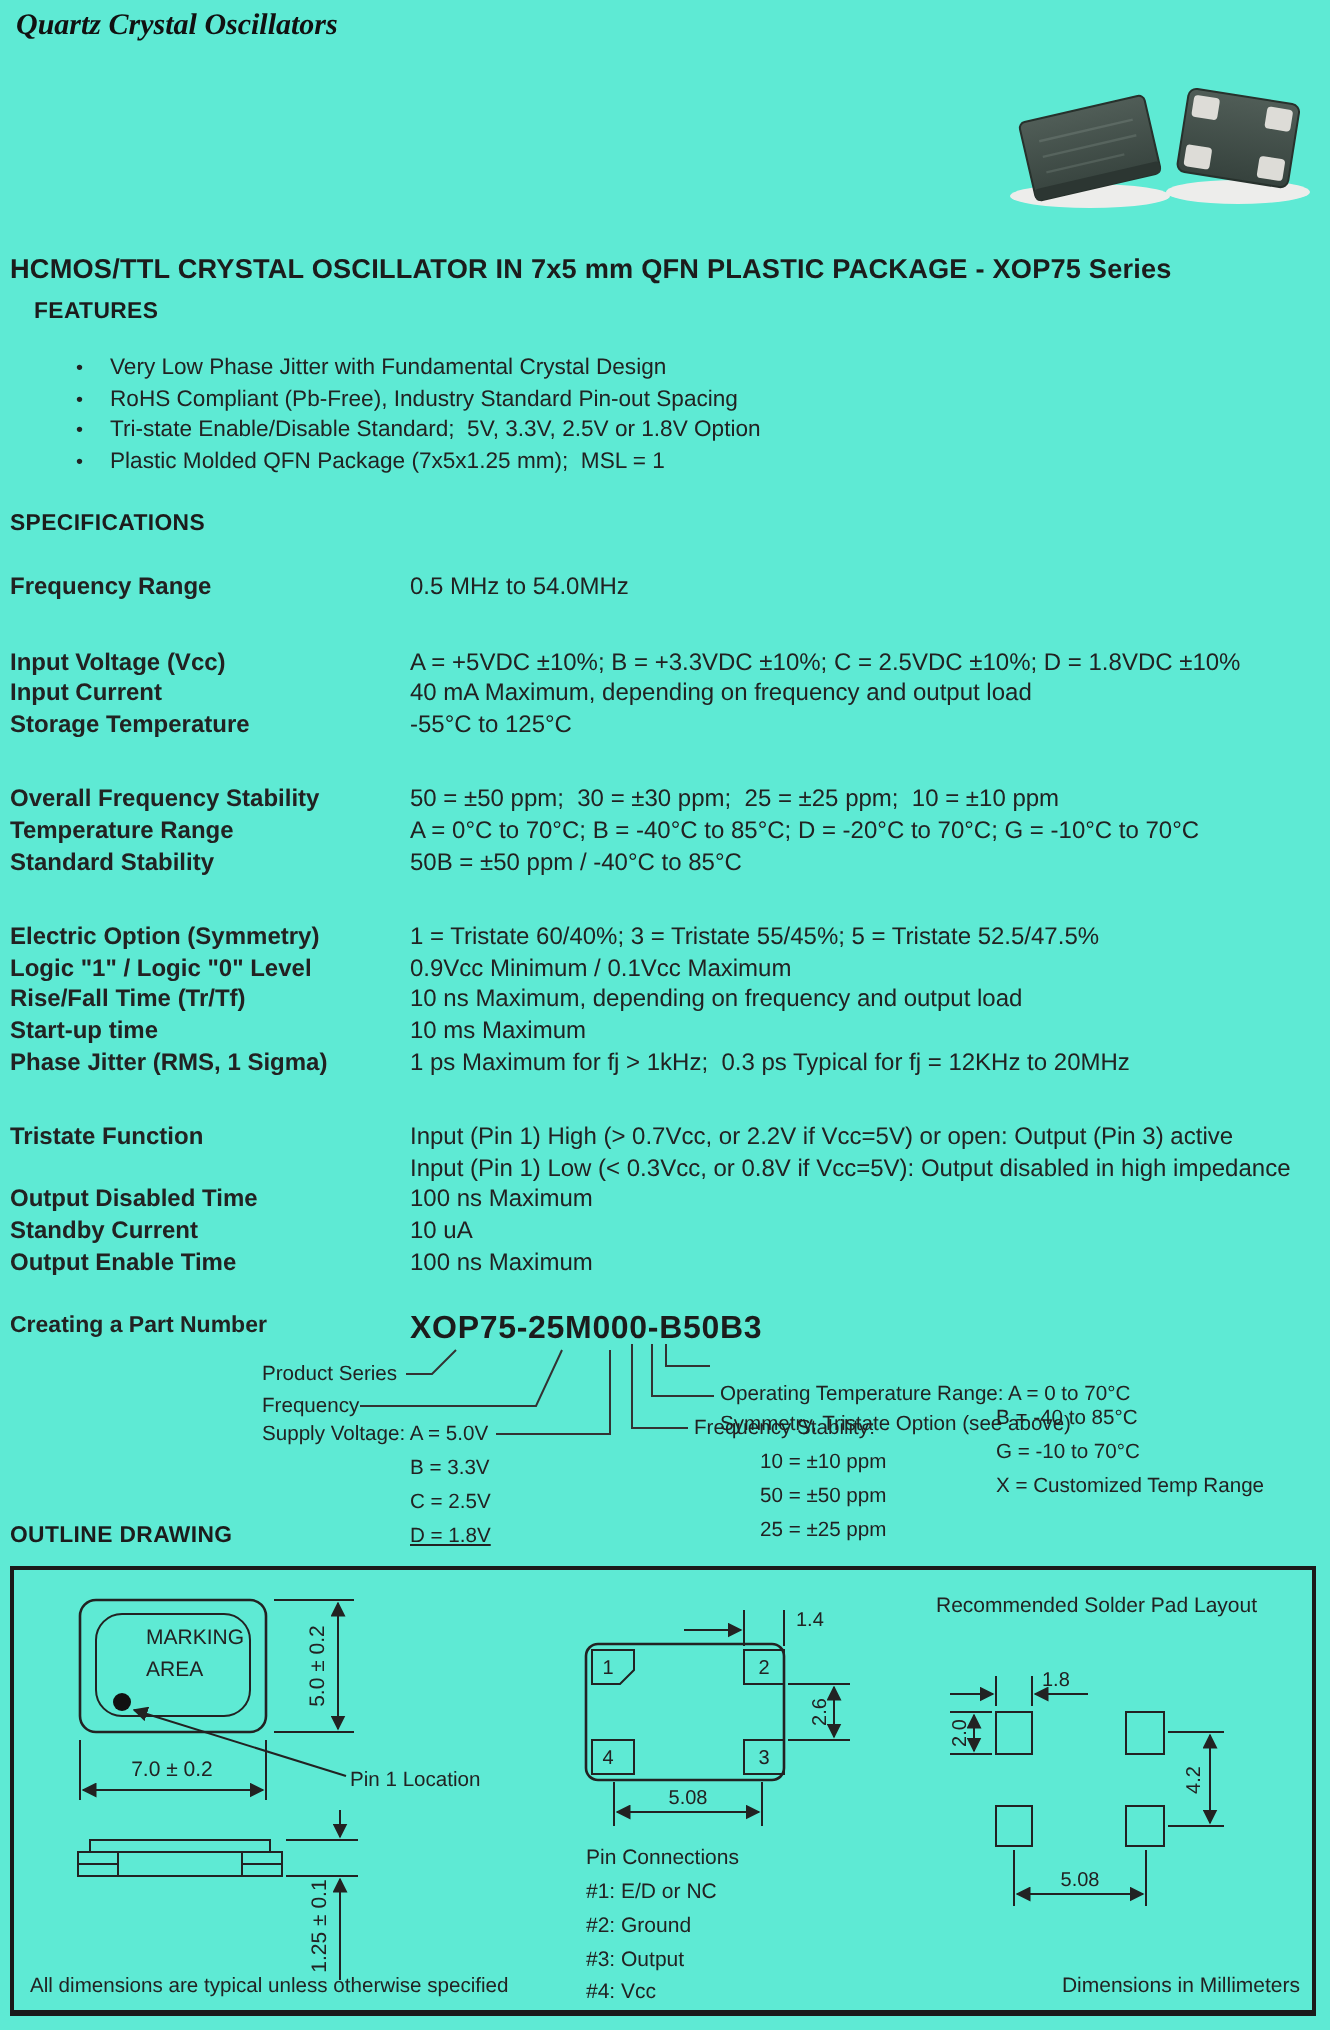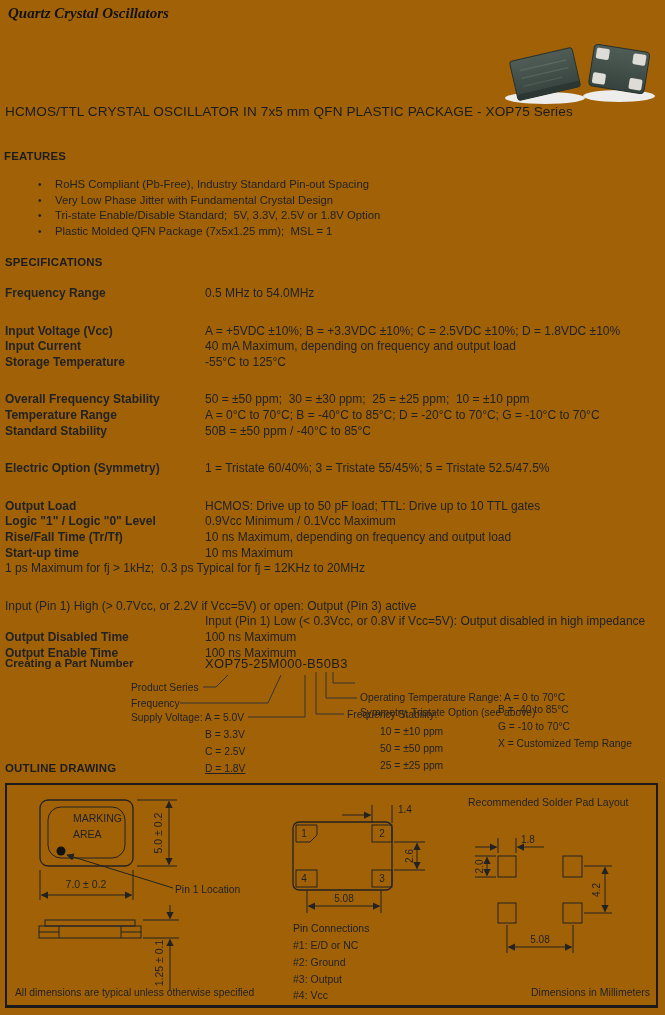--- a/index.html
+++ b/index.html
@@ -1,33 +1,33 @@
 <!DOCTYPE html>
 <html><head>
 <meta charset="utf-8">
 <style>
   html,body{margin:0;padding:0;background:#ffffff;}
-  #page{position:relative;width:665px;height:1015px;background:#a16207;overflow:hidden;
+  #page{position:relative;width:665px;height:1015px;background:#5eead4;overflow:hidden;
         font-family:"Liberation Sans",sans-serif;color:#222;}
   .abs{position:absolute;}
   .brand{left:8px;top:5px;font-family:"Liberation Serif",serif;font-style:italic;font-weight:bold;
          font-size:15px;color:#111;}
-  .doc-title{left:5px;top:104px;font-weight:normal;font-size:13.6px;letter-spacing:0.1px;color:#1c1c1c;white-space:nowrap;}
+  .doc-title{left:5px;top:127px;font-weight:bold;font-size:13.6px;letter-spacing:0.1px;color:#1c1c1c;white-space:nowrap;}
   .sec-h{font-weight:bold;font-size:11.4px;color:#1c1c1c;letter-spacing:0.2px;}
   .features-list{left:38px;top:177px;font-size:11.3px;line-height:15.6px;color:#222;}
   .feat-item{white-space:pre;}
   .bullet{display:inline-block;width:17px;font-size:10px;vertical-align:top;}
   .specs{left:5px;top:286px;width:658px;font-size:12px;line-height:15.6px;}
   .spec-row{display:flex;}
   .spec-row.gap{margin-top:22px;}
   .spec-label{width:200px;flex:0 0 200px;font-weight:bold;white-space:pre;}
   .spec-value{white-space:pre;}
   .pn-section{left:0;top:650px;width:527px;height:135px;}
   .pn-h{left:5px;top:7px;font-weight:bold;font-size:11.5px;white-space:nowrap;}
-  .pn-code{left:205px;top:6px;font-weight:normal;font-size:13px;letter-spacing:0.35px;white-space:nowrap;color:#1c1c1c;}
+  .pn-code{left:205px;top:6px;font-weight:bold;font-size:16px;letter-spacing:0.35px;white-space:nowrap;color:#1c1c1c;}
   .pn-label{position:absolute;font-size:10.3px;color:#222;white-space:nowrap;}
   .outline-h{left:5px;top:762px;}
   .outline-box{left:5px;top:783px;width:649px;height:220px;border:2px solid #1a1a1a;border-bottom-width:3px;}
   svg text{font-family:"Liberation Sans",sans-serif;fill:#222;}
 </style>
 </head>
 <body>
 
 <div id="page">
 
@@ -55,24 +55,24 @@
         <rect x="91" y="13" width="13" height="11" rx="2" fill="#dddcd7"></rect>
         <rect x="128" y="13" width="13" height="11" rx="2" fill="#dddcd7"></rect>
         <rect x="91" y="38" width="13" height="11" rx="2" fill="#dddcd7"></rect>
         <rect x="128" y="38" width="13" height="11" rx="2" fill="#dddcd7"></rect>
       </g>
     </svg>
   </div>
 
   <div class="abs doc-title">HCMOS/TTL CRYSTAL OSCILLATOR IN 7x5 mm QFN PLASTIC PACKAGE - XOP75 Series</div>
 
-  <div class="abs sec-h" style="left:4px;top:150px;">FEATURES</div>
+  <div class="abs sec-h" style="left:17px;top:150px;">FEATURES</div>
   <div class="abs features-list">
+    <div class="feat-item"><span class="bullet">•</span><span>Very Low Phase Jitter with Fundamental Crystal Design</span></div>
     <div class="feat-item"><span class="bullet">•</span><span>RoHS Compliant (Pb-Free), Industry Standard Pin-out Spacing</span></div>
-    <div class="feat-item"><span class="bullet">•</span><span>Very Low Phase Jitter with Fundamental Crystal Design</span></div>
     <div class="feat-item"><span class="bullet">•</span><span>Tri-state Enable/Disable Standard;  5V, 3.3V, 2.5V or 1.8V Option</span></div>
     <div class="feat-item"><span class="bullet">•</span><span>Plastic Molded QFN Package (7x5x1.25 mm);  MSL = 1</span></div>
   </div>
 
   <div class="abs sec-h" style="left:5px;top:256px;">SPECIFICATIONS</div>
   <div class="abs specs">
     <div class="spec-row">
         <span class="spec-label">Frequency Range</span>
         <span class="spec-value">0.5 MHz to 54.0MHz</span>
       </div>
@@ -97,49 +97,51 @@
         <span class="spec-value">A = 0°C to 70°C; B = -40°C to 85°C; D = -20°C to 70°C; G = -10°C to 70°C</span>
       </div>
     <div class="spec-row">
         <span class="spec-label">Standard Stability</span>
         <span class="spec-value">50B = ±50 ppm / -40°C to 85°C</span>
       </div>
     <div class="spec-row gap">
         <span class="spec-label">Electric Option (Symmetry)</span>
         <span class="spec-value">1 = Tristate 60/40%; 3 = Tristate 55/45%; 5 = Tristate 52.5/47.5%</span>
       </div>
-    <div class="spec-row gap">
-        <span class="spec-label">Output Load</span>
-        <span class="spec-value">HCMOS: Drive up to 50 pF load; TTL: Drive up to 10 TTL gates</span>
-      </div>
     <div class="spec-row">
         <span class="spec-label">Logic "1" / Logic "0" Level</span>
         <span class="spec-value">0.9Vcc Minimum / 0.1Vcc Maximum</span>
       </div>
     <div class="spec-row">
         <span class="spec-label">Rise/Fall Time (Tr/Tf)</span>
         <span class="spec-value">10 ns Maximum, depending on frequency and output load</span>
       </div>
     <div class="spec-row">
         <span class="spec-label">Start-up time</span>
         <span class="spec-value">10 ms Maximum</span>
       </div>
     <div class="spec-row">
+        <span class="spec-label">Phase Jitter (RMS, 1 Sigma)</span>
         <span class="spec-value">1 ps Maximum for fj &gt; 1kHz;  0.3 ps Typical for fj = 12KHz to 20MHz</span>
       </div>
     <div class="spec-row gap">
+        <span class="spec-label">Tristate Function</span>
         <span class="spec-value">Input (Pin 1) High (&gt; 0.7Vcc, or 2.2V if Vcc=5V) or open: Output (Pin 3) active</span>
       </div>
     <div class="spec-row">
         <span class="spec-label"></span>
         <span class="spec-value">Input (Pin 1) Low (&lt; 0.3Vcc, or 0.8V if Vcc=5V): Output disabled in high impedance</span>
       </div>
     <div class="spec-row">
         <span class="spec-label">Output Disabled Time</span>
         <span class="spec-value">100 ns Maximum</span>
+      </div>
+    <div class="spec-row">
+        <span class="spec-label">Standby Current</span>
+        <span class="spec-value">10 uA</span>
       </div>
     <div class="spec-row">
         <span class="spec-label">Output Enable Time</span>
         <span class="spec-value">100 ns Maximum</span>
       </div>
   </div>
 
   <div class="abs pn-section">
     <svg class="abs" style="left:0;top:0;" width="665" height="135" viewBox="0 0 665 135">
       <g fill="none" stroke="#333" stroke-width="1">

